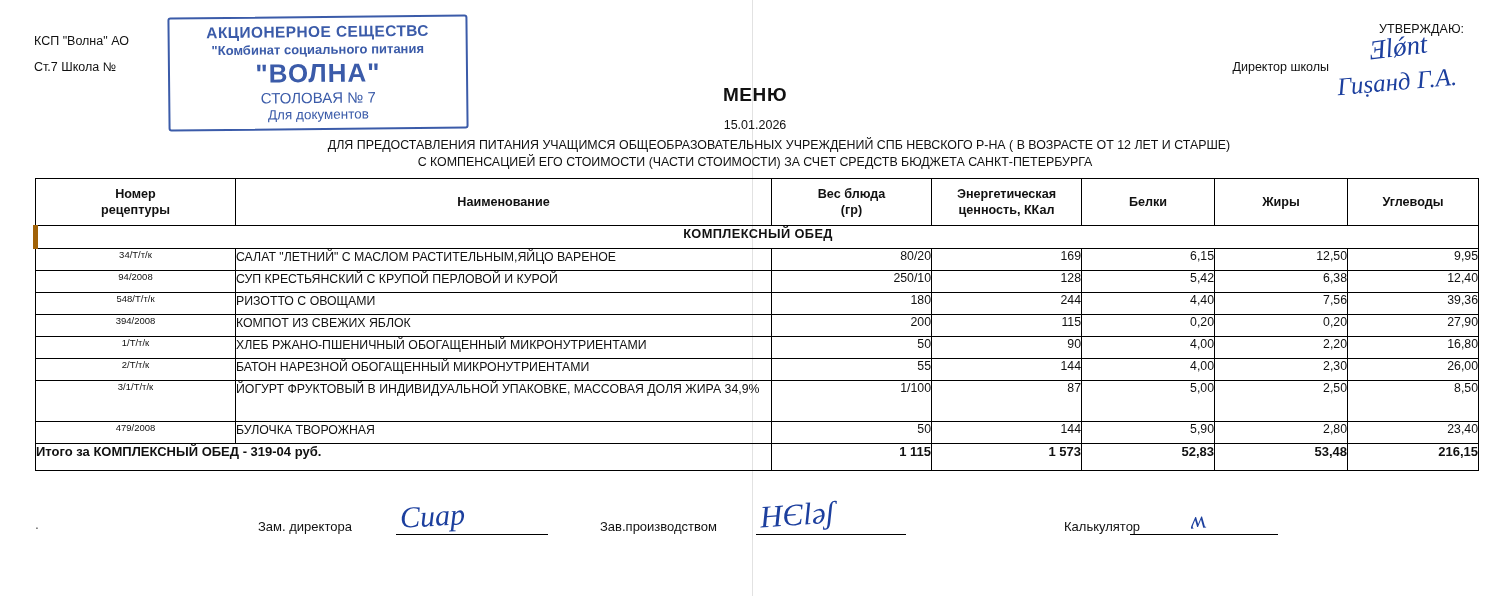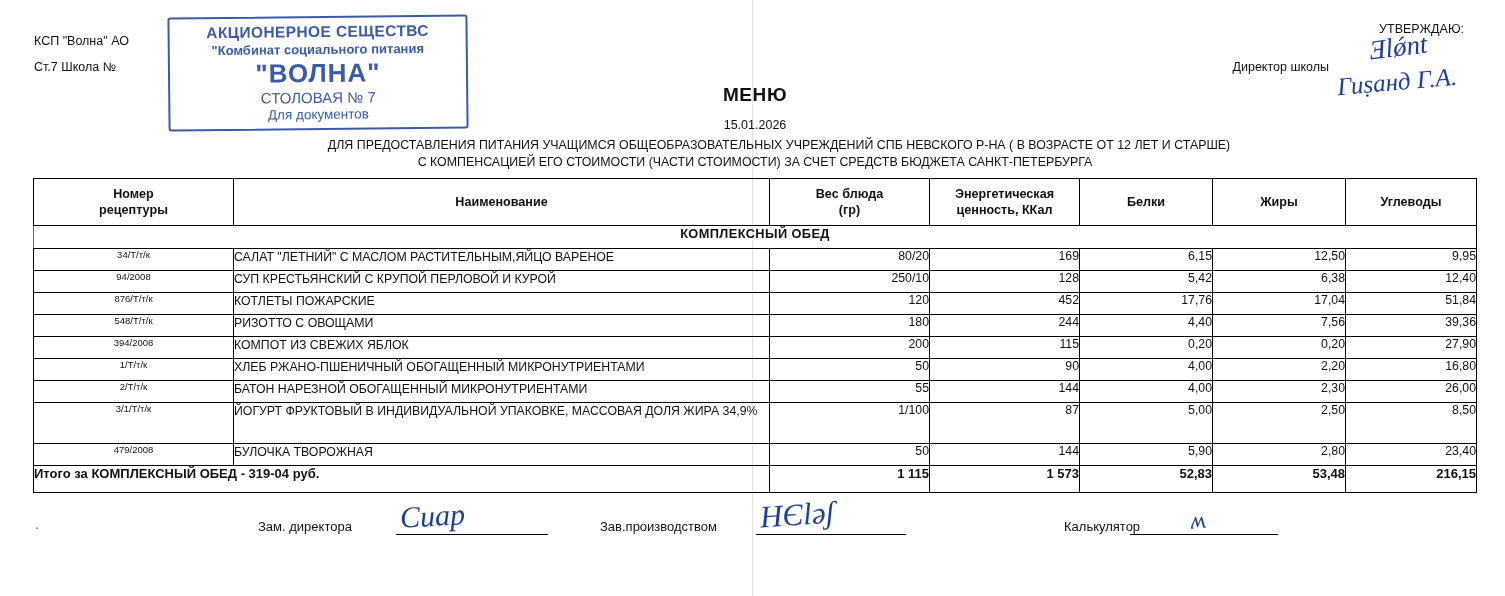--- a/index.html
+++ b/index.html
@@ -178,21 +178,21 @@
   .c-prot  { width: 133px; }
   .c-fat   { width: 133px; }
   .c-carb  { width: 131px; }
 
   tr.section td {
     text-align: center;
     font-size: 12.8px;
     font-weight: bold;
     letter-spacing: .4px;
     height: 22px;
-    border-left: 1px solid #a16207;
+    border-left: 5px solid #a16207;
     border-right: 1px solid #000;
   }
 
   tbody td {
     font-size: 12.3px;
     height: 21px;
     vertical-align: top;
   }
   td.num {
     text-align: center;
@@ -341,29 +341,20 @@
       <tr>
         <td class="num">94/2008</td>
         <td class="name">СУП КРЕСТЬЯНСКИЙ С КРУПОЙ ПЕРЛОВОЙ И КУРОЙ</td>
         <td class="val">250/10</td>
         <td class="val">128</td>
         <td class="val">5,42</td>
         <td class="val">6,38</td>
         <td class="val">12,40</td>
       </tr>
       <tr>
-        <td class="num">876/Т/т/к</td>
-        <td class="name">КОТЛЕТЫ ПОЖАРСКИЕ</td>
-        <td class="val">120</td>
-        <td class="val">452</td>
-        <td class="val">17,76</td>
-        <td class="val">17,04</td>
-        <td class="val">51,84</td>
-      </tr>
-      <tr>
         <td class="num">548/Т/т/к</td>
         <td class="name">РИЗОТТО С ОВОЩАМИ</td>
         <td class="val">180</td>
         <td class="val">244</td>
         <td class="val">4,40</td>
         <td class="val">7,56</td>
         <td class="val">39,36</td>
       </tr>
       <tr>
         <td class="num">394/2008</td>

